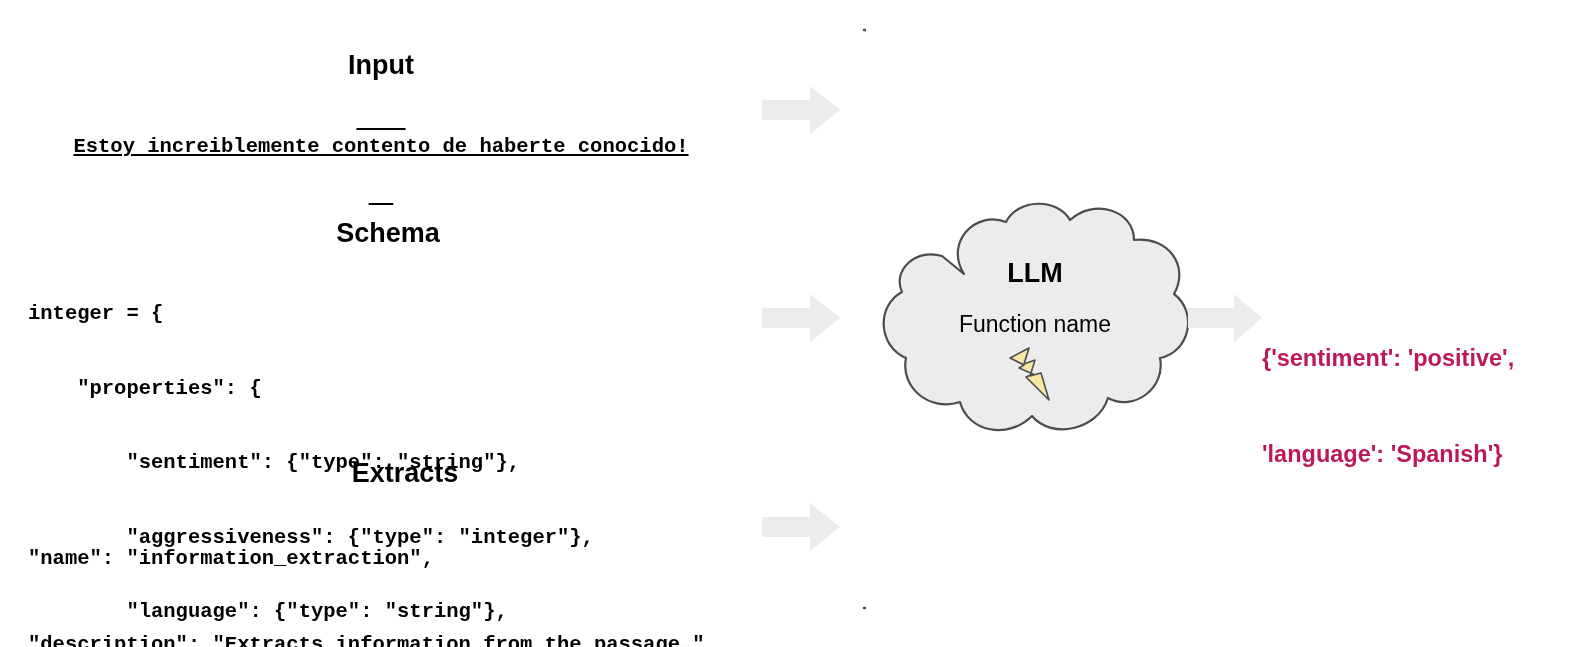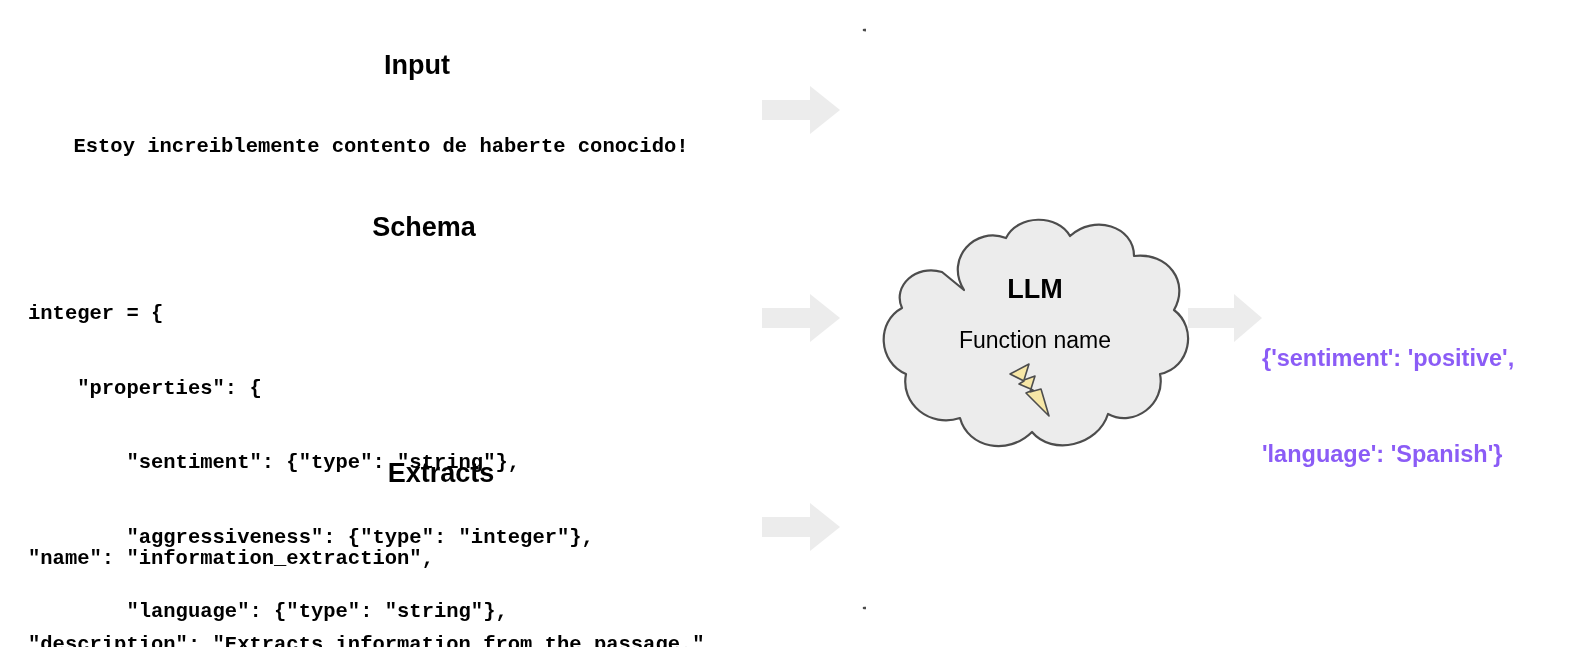--- a/index.html
+++ b/index.html
@@ -24,60 +24,60 @@
   
   .section-title {
     position: absolute;
     font-family: "Liberation Sans", sans-serif;
     font-weight: bold;
     font-size: 27px;
     line-height: 1;
     color: #000000;
     text-align: center;
     white-space: pre;
-    padding-left: 36px;
   }
 
   .code-block {
     position: absolute;
     font-family: "Liberation Mono", "DejaVu Sans Mono", monospace;
     font-weight: bold;
     font-size: 20.5px;
     color: #000000;
     white-space: pre;
   }
   .code-line {
     white-space: pre;
     display: block;
   }
 
   #input-lines {
     left: 0;
     top: 86px;
     width: 762px;
     text-align: center;
+    text-decoration: underline;
   }
   #input-lines .code-line { line-height: 29px; }
 
   #schema-lines {
     left: 28px;
     top: 254px;
     text-align: left;
   }
   #schema-lines .code-line { line-height: 28.5px; }
 
   #function-lines {
     left: 28px;
     top: 493px;
     text-align: left;
   }
   #function-lines .code-line { line-height: 40px; }
 
   #title-input    { left: 0; top: 52px;  width: 762px; }
-  #title-schema   { left: 0; top: 214px; width: 776px; }
+  #title-schema   { left: 0; top: 220px; width: 776px; }
   #title-function { left: 0; top: 460px; width: 810px; }
 
   
   .arrow {
     position: absolute;
     display: block;
   }
 
   
   #brace {
@@ -85,21 +85,21 @@
     left: 806px;
     top: 18px;
     width: 60px;
     height: 602px;
   }
 
   
   #cloud-group {
     position: absolute;
     left: 872px;
-    top: 212px;
+    top: 196px;
     width: 326px;
     height: 252px;
   }
   .cloud-label {
     position: absolute;
     width: 100%;
     text-align: center;
     font-family: "Liberation Sans", sans-serif;
     color: #000000;
     white-space: pre;
@@ -127,21 +127,21 @@
   
   #output-text {
     position: absolute;
     left: 1262px;
     top: 278px;
     width: 310px;
     font-family: "Liberation Sans", sans-serif;
     font-weight: bold;
     font-size: 23.5px;
     line-height: 32px;
-    color: #8b5cf6;
+    color: #be185d;
     white-space: pre;
   }
   #output-text .out-line { display: block; white-space: pre; }
 </style>
 </head>
 <body>
 
 <div class="stage">
 
   <div class="section-title" id="title-input">Input</div>

